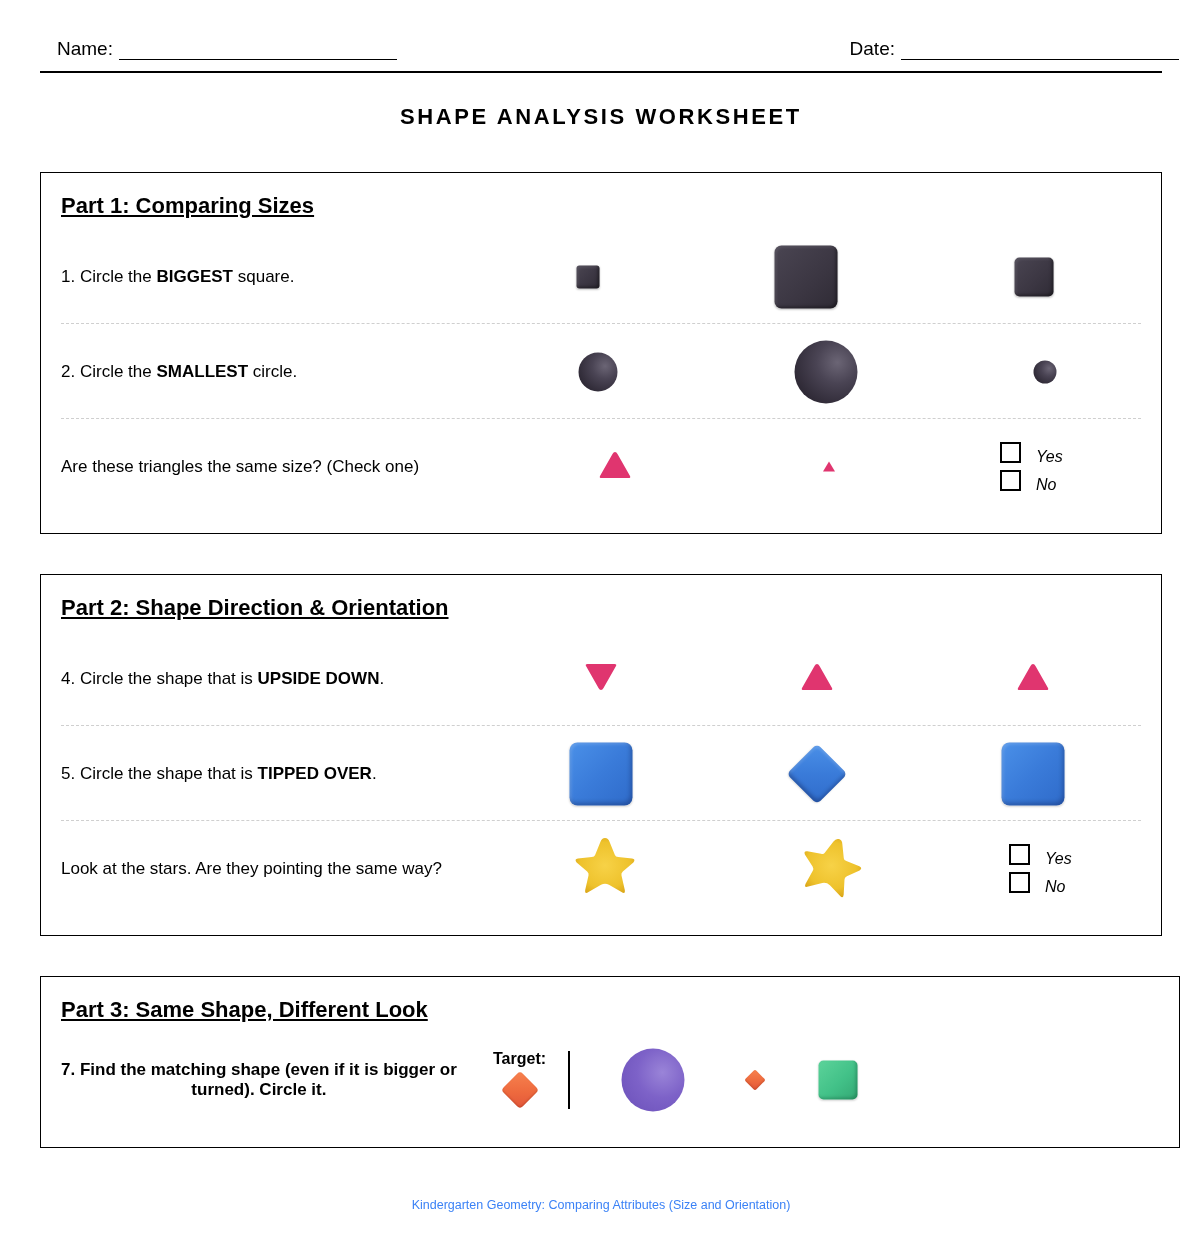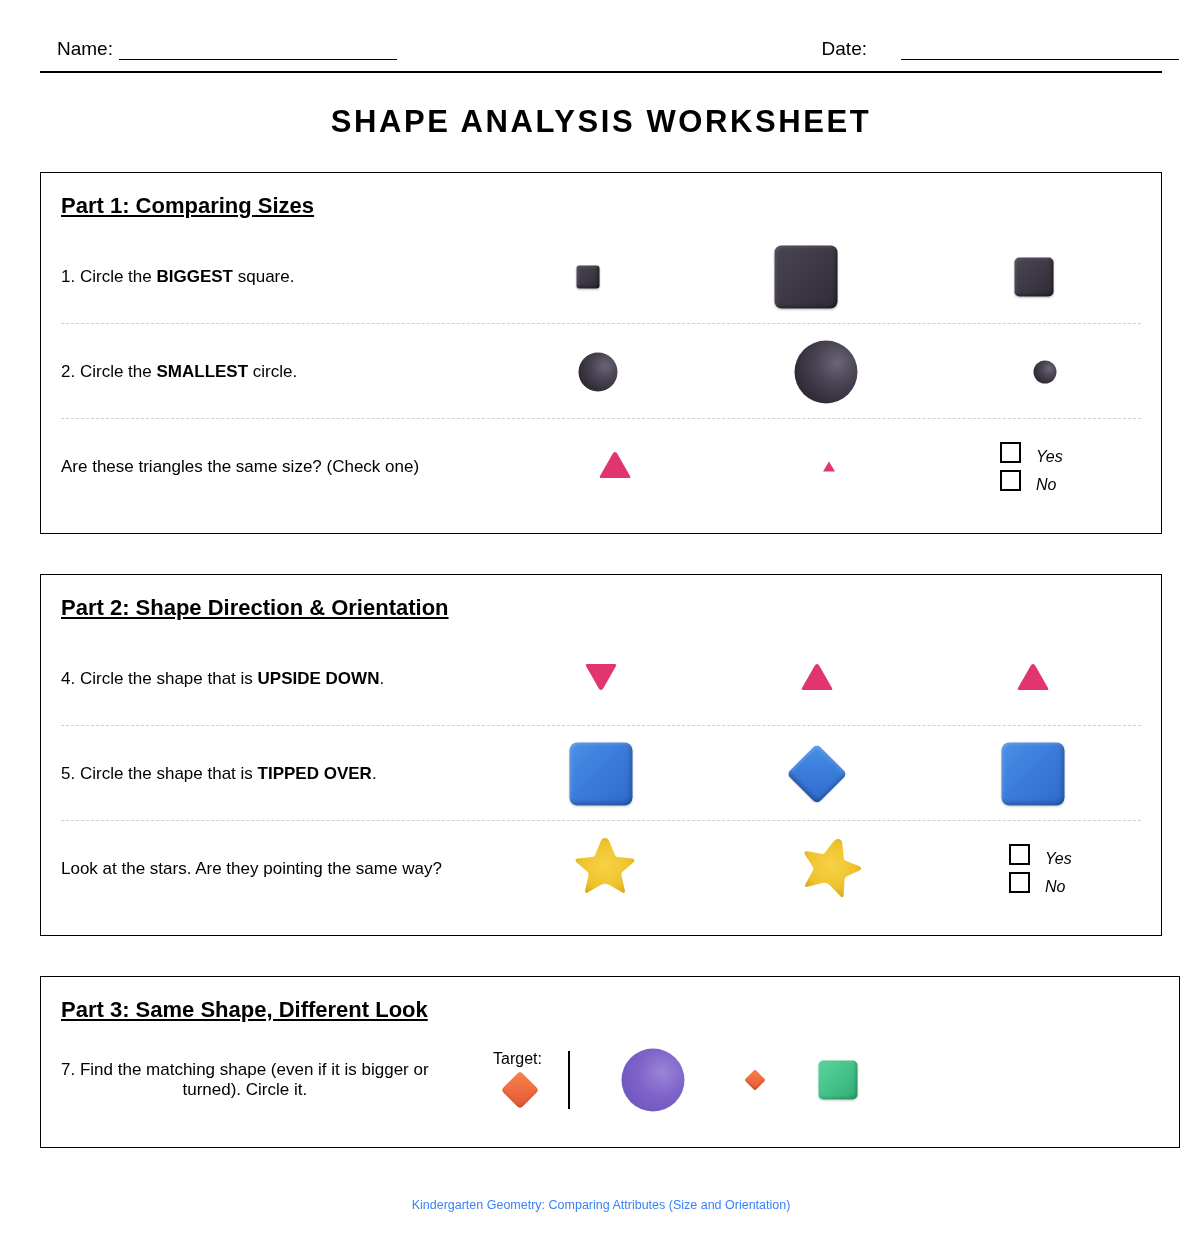--- a/index.html
+++ b/index.html
@@ -1,27 +1,27 @@
 <!DOCTYPE html>
 <html><head>
 <meta charset="utf-8">
 <style>
   html, body { margin:0; padding:0; background:#ffffff; }
   body { width:1202px; height:1253px; position:relative; font-family:"Liberation Sans", sans-serif; color:#000; }
   .page { position:absolute; left:40px; top:0; width:1122px; }
 
   .header-row { position:absolute; top:38px; left:8px; width:1122px; height:26px; font-size:19px;margin-left:9px; }
   .name-block { position:absolute; left:0; top:0; display:flex; align-items:flex-end; }
-  .date-block { position:absolute; right:0; top:0; display:flex; align-items:flex-end;gap:28px; }
+  .date-block { position:absolute; right:0; top:0; display:flex; align-items:flex-end; }
   .blank-line { display:inline-block; border-bottom:1.5px solid #000; height:20px; margin-left:6px; }
   .name-block .blank-line { width:278px; }
   .date-block .blank-line { width:278px; }
   .header-rule { position:absolute; top:71px; left:0; width:1122px; height:0; border-top:2.5px solid #000; }
 
-  .title { position:absolute; top:104px; left:0; width:1122px; text-align:center; font-size:31px; font-weight:bold; letter-spacing:2.6px; }
+  .title { position:absolute; top:104px; left:0; width:1122px; text-align:center; font-size:22px; font-weight:bold; letter-spacing:2.6px; }
 
   .section { position:absolute; left:0; width:1120px; border:1px solid #000; background:#fff; }
   .section-heading { position:absolute; left:20px; top:20px; font-size:22px; font-weight:bold; text-decoration:underline; }
 
   .row { position:absolute; left:20px; width:1080px; height:95px;text-align:center; }
   .row.divider::after { content:""; position:absolute; left:0; right:0; bottom:0; border-bottom:1px dashed #cfcfcf; }
   .q-text { position:absolute; left:0; top:50%; transform:translateY(-50%); font-size:17px; line-height:20px; }
   .q-text b { font-weight:bold; }
   .shape { position:absolute; top:50%; transform:translate(-50%,-50%); }
 
@@ -188,21 +188,21 @@
           <div class="check-box"></div>
           <span class="check-label">No</span>
         </div>
       </div>
     </div>
   </div>
 
   <div class="section" style="top:976px; height:170px;padding-left:18px;">
     <div class="section-heading">Part 3: Same Shape, Different Look</div>
 
-    <div class="row" style="top:56px; height:95px;">
+    <div class="row" style="top:56px; height:95px;font-weight:bold;">
       <div class="q-text" style="top:47px;">
         <div><span>7.</span> <span>Find the matching shape (even if it is bigger or</span></div>
         <div>turned). Circle it.</div>
       </div>
 
       <div class="target-label" style="top:17px;">Target:</div>
       <div class="shape" style="left:459px; top:57px;">
         <div class="diamond-orange" style="width:27px; height:27px; border-radius:4px; transform:rotate(45deg);"></div>
       </div>
 

